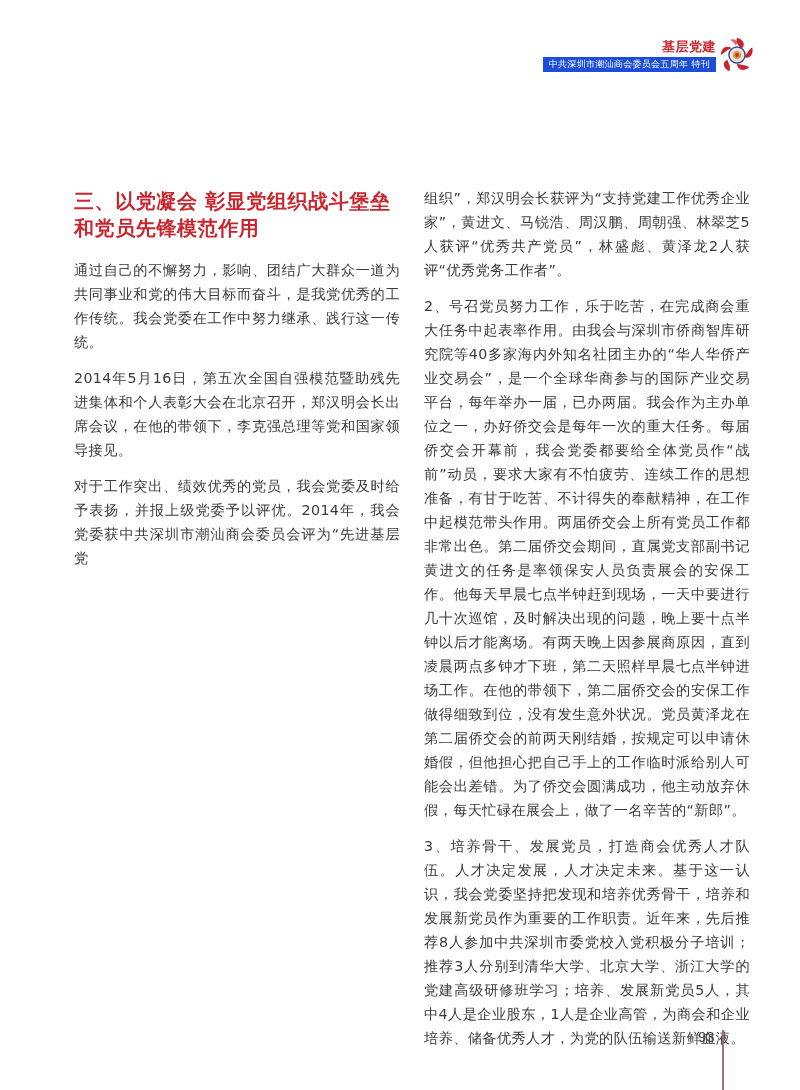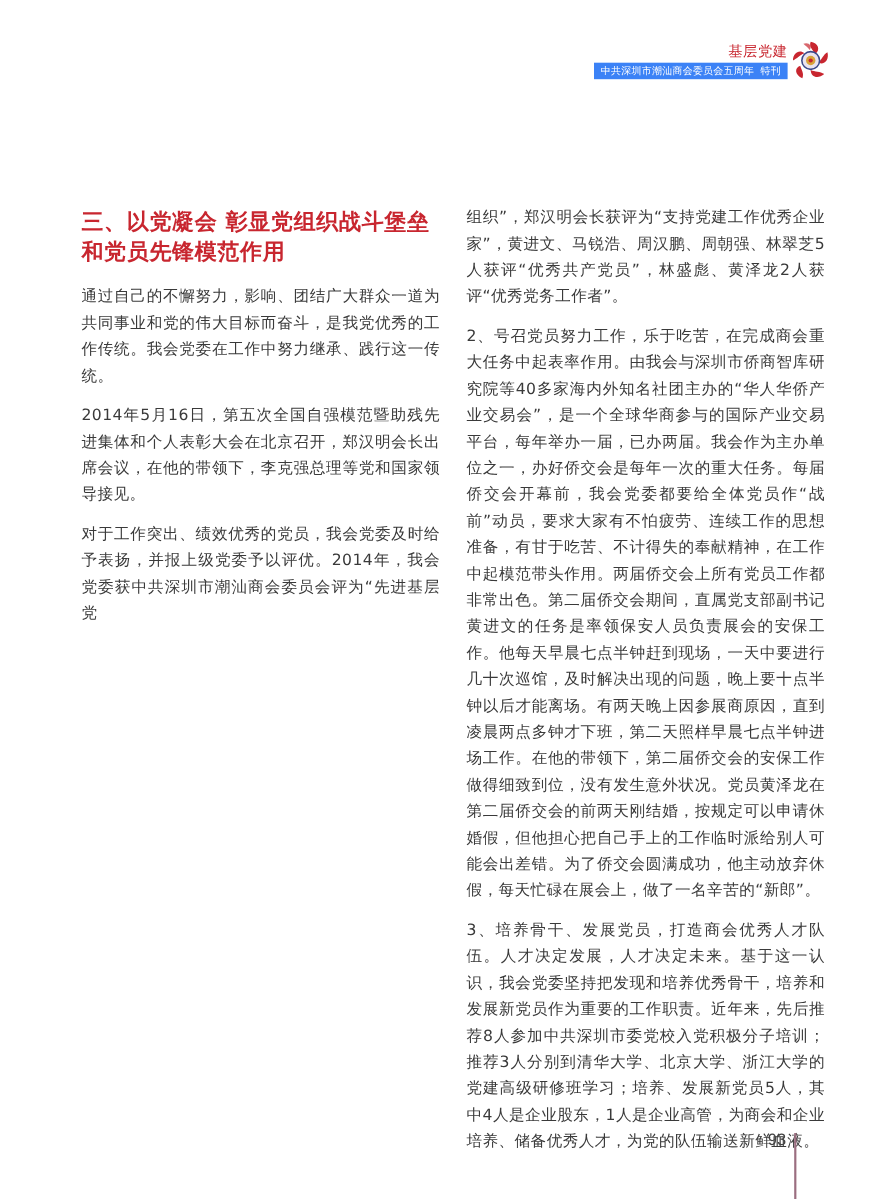--- a/index.html
+++ b/index.html
@@ -2,25 +2,25 @@
 <html><head>
   <meta charset="utf-8">
   <style>
     html, body { margin: 0; padding: 0; }
     body {
       width: 800px; height: 1090px; background: #ffffff; position: relative; overflow: hidden;
       font-family: "DejaVu Sans", "Liberation Sans", sans-serif; color: #3a3a3a;
     }
     .header { position: absolute; top: 36px; right: 40px; height: 40px; width: 250px; }
     .header .section-title {
-      position: absolute; right: 44px; top: 2px; font-size: 13px; font-weight: normal; color: #c8262f; letter-spacing: 0.5px;
+      position: absolute; right: 44px; top: 2px; font-size: 13px; font-weight: bold; color: #c8262f; letter-spacing: 0.5px;
     }
     .header .banner {
-      position: absolute; right: 44px; top: 21px; background: #3b82f6; color: #fff; font-size: 9px;
-      padding: 1px 6px; white-space: nowrap; letter-spacing: 0.3px; font-family: Liberation Mono, monospace;
+      position: absolute; right: 44px; top: 21px; background: #1d4ed8; color: #fff; font-size: 9px;
+      padding: 1px 6px; white-space: nowrap; letter-spacing: 0.3px;
     }
     .header .logo { position: absolute; right: 4px; top: 0; width: 38px; height: 38px; }
     .col { position: absolute; top: 186px; width: 326px; font-size: 14.2px; line-height: 24px; }
     .col.left { left: 74px; }
     .col.right { left: 424px; }
     .col p { margin: 0 0 12px 0; text-align: justify; letter-spacing: 0.4px; }
     .col h2 {
       margin: 2px 0 16px 0; color: #c8262f; font-size: 20px; line-height: 27px; font-weight: bold; letter-spacing: 0.6px;
     }
     .page-num { position: absolute; left: 678px; top: 1028px; font-size: 15px; color: #444; font-family: "Liberation Sans", sans-serif; padding-left: 20px; }

